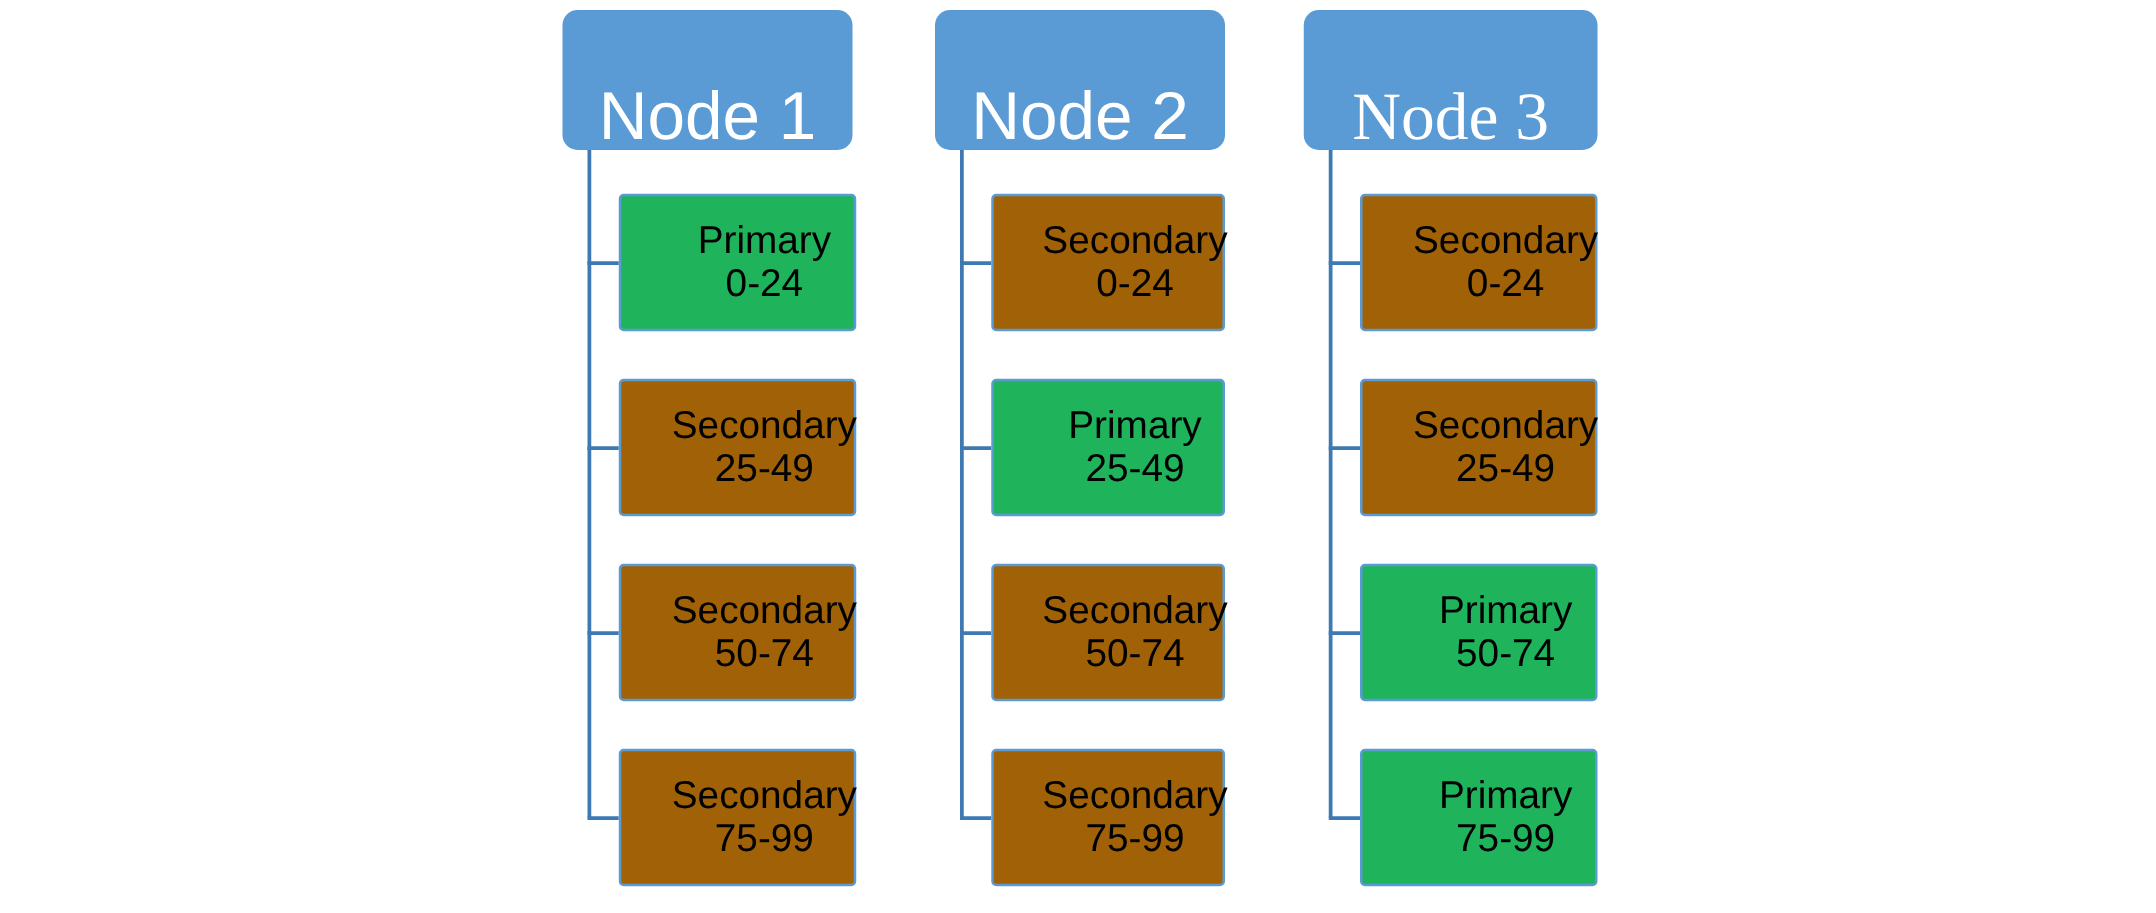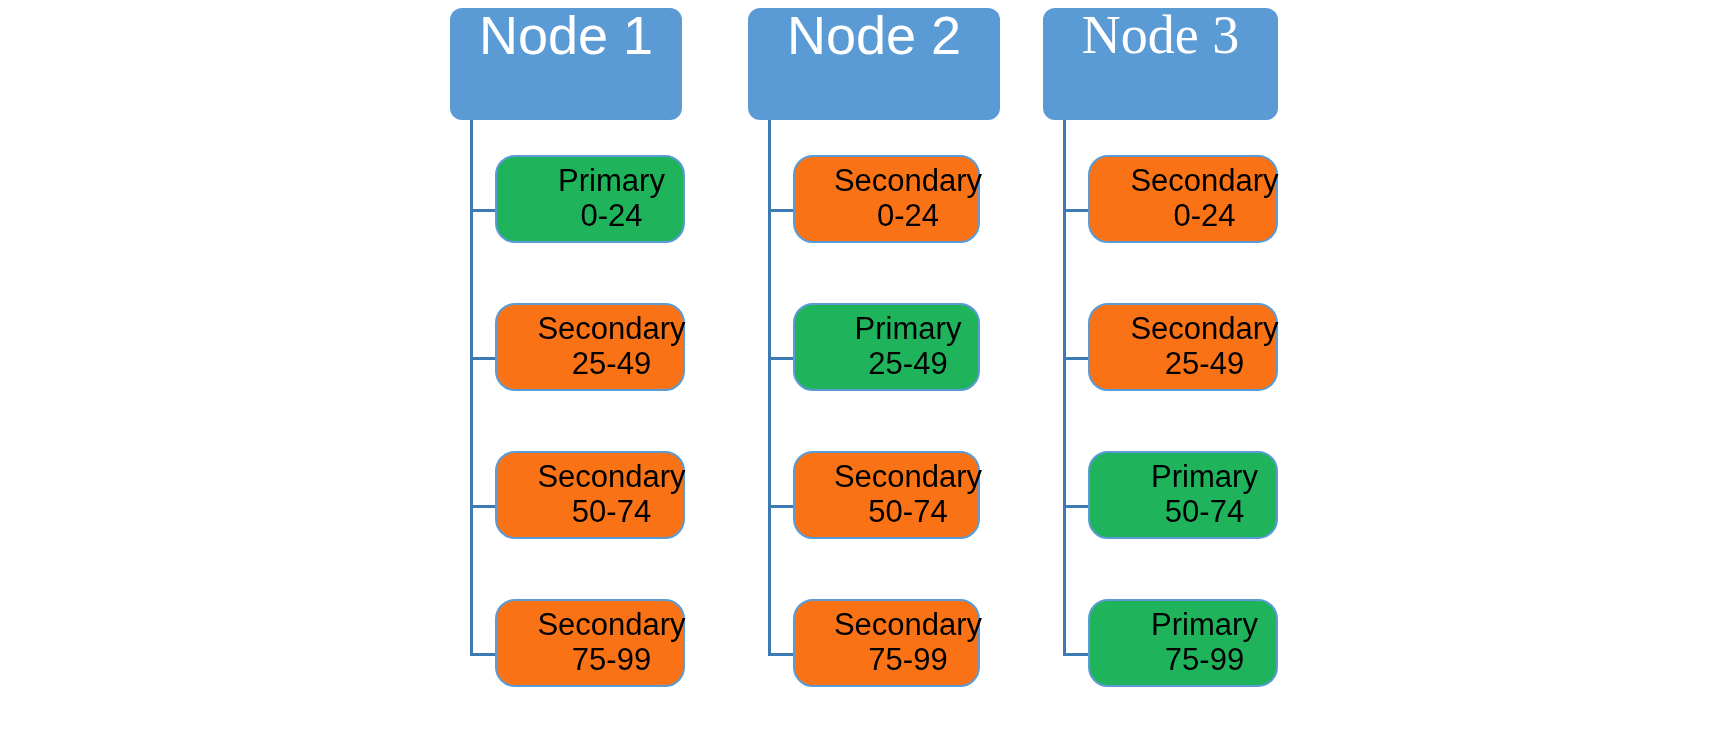--- a/index.html
+++ b/index.html
@@ -28,21 +28,21 @@
   
   .node-header {
     position: absolute;
     top: 8px;
     left: 0;
     width: 232px;
     height: 112px;
     background: #5b9bd5;
     border-radius: 12px;
     display: flex;
-    align-items: flex-start;
+    align-items: flex-end;
     justify-content: center;
     box-sizing: border-box;
   }
   .node-header-label {
     color: #ffffff;
     font-size: 54px;
     font-weight: 400;
     line-height: 1;
     letter-spacing: 0px;
     white-space: nowrap;
@@ -57,33 +57,33 @@
   .stub {
     position: absolute;
     height: 3px;
     background: #3d7ab3;
   }
 
   
   .role-box {
     position: absolute;
     width: 190px;
-    height: 88px;
+    height: 110px;
     border: 2px solid #5b9bd5;
-    border-radius: 20px;
+    border-radius: 4px;
     box-sizing: border-box;
     display: flex;
     flex-direction: column;
     align-items: center;
     justify-content: center;
     line-height: 1.12;
     padding-left: 43px;
   }
   .role-box.green { background: #1fb35c; }
-  .role-box.yellow { background: #f97316; }
+  .role-box.yellow { background: #a16207; }
   .role-line {
     color: #000000;
     font-size: 31px;
     font-weight: 400;
     white-space: nowrap;
   }
 </style>
 </head>
 <body>
 
@@ -109,21 +109,21 @@
           <span class="role-line">Secondary</span>
           <span class="role-line">50-74</span>
         </div>
         <div class="stub" style="left: 20px; top: 653px; width: 25px;"></div>
         <div class="role-box yellow" style="left: 45px; top: 599px; width: 190px;">
           <span class="role-line">Secondary</span>
           <span class="role-line">75-99</span>
         </div>
       </div>
       <div class="column" style="left: 748px;">
-        <div class="node-header" style="width: 252px;">
+        <div class="node-header" style="width: 232px;">
           <span class="node-header-label">Node 2</span>
         </div>
         <div class="trunk" style="left: 20px; top: 120px; height: 534px;"></div>
         <div class="stub" style="left: 20px; top: 209px; width: 25px;"></div>
         <div class="role-box yellow" style="left: 45px; top: 155px; width: 187px;">
           <span class="role-line">Secondary</span>
           <span class="role-line">0-24</span>
         </div>
         <div class="stub" style="left: 20px; top: 357px; width: 25px;"></div>
         <div class="role-box green" style="left: 45px; top: 303px; width: 187px;">

